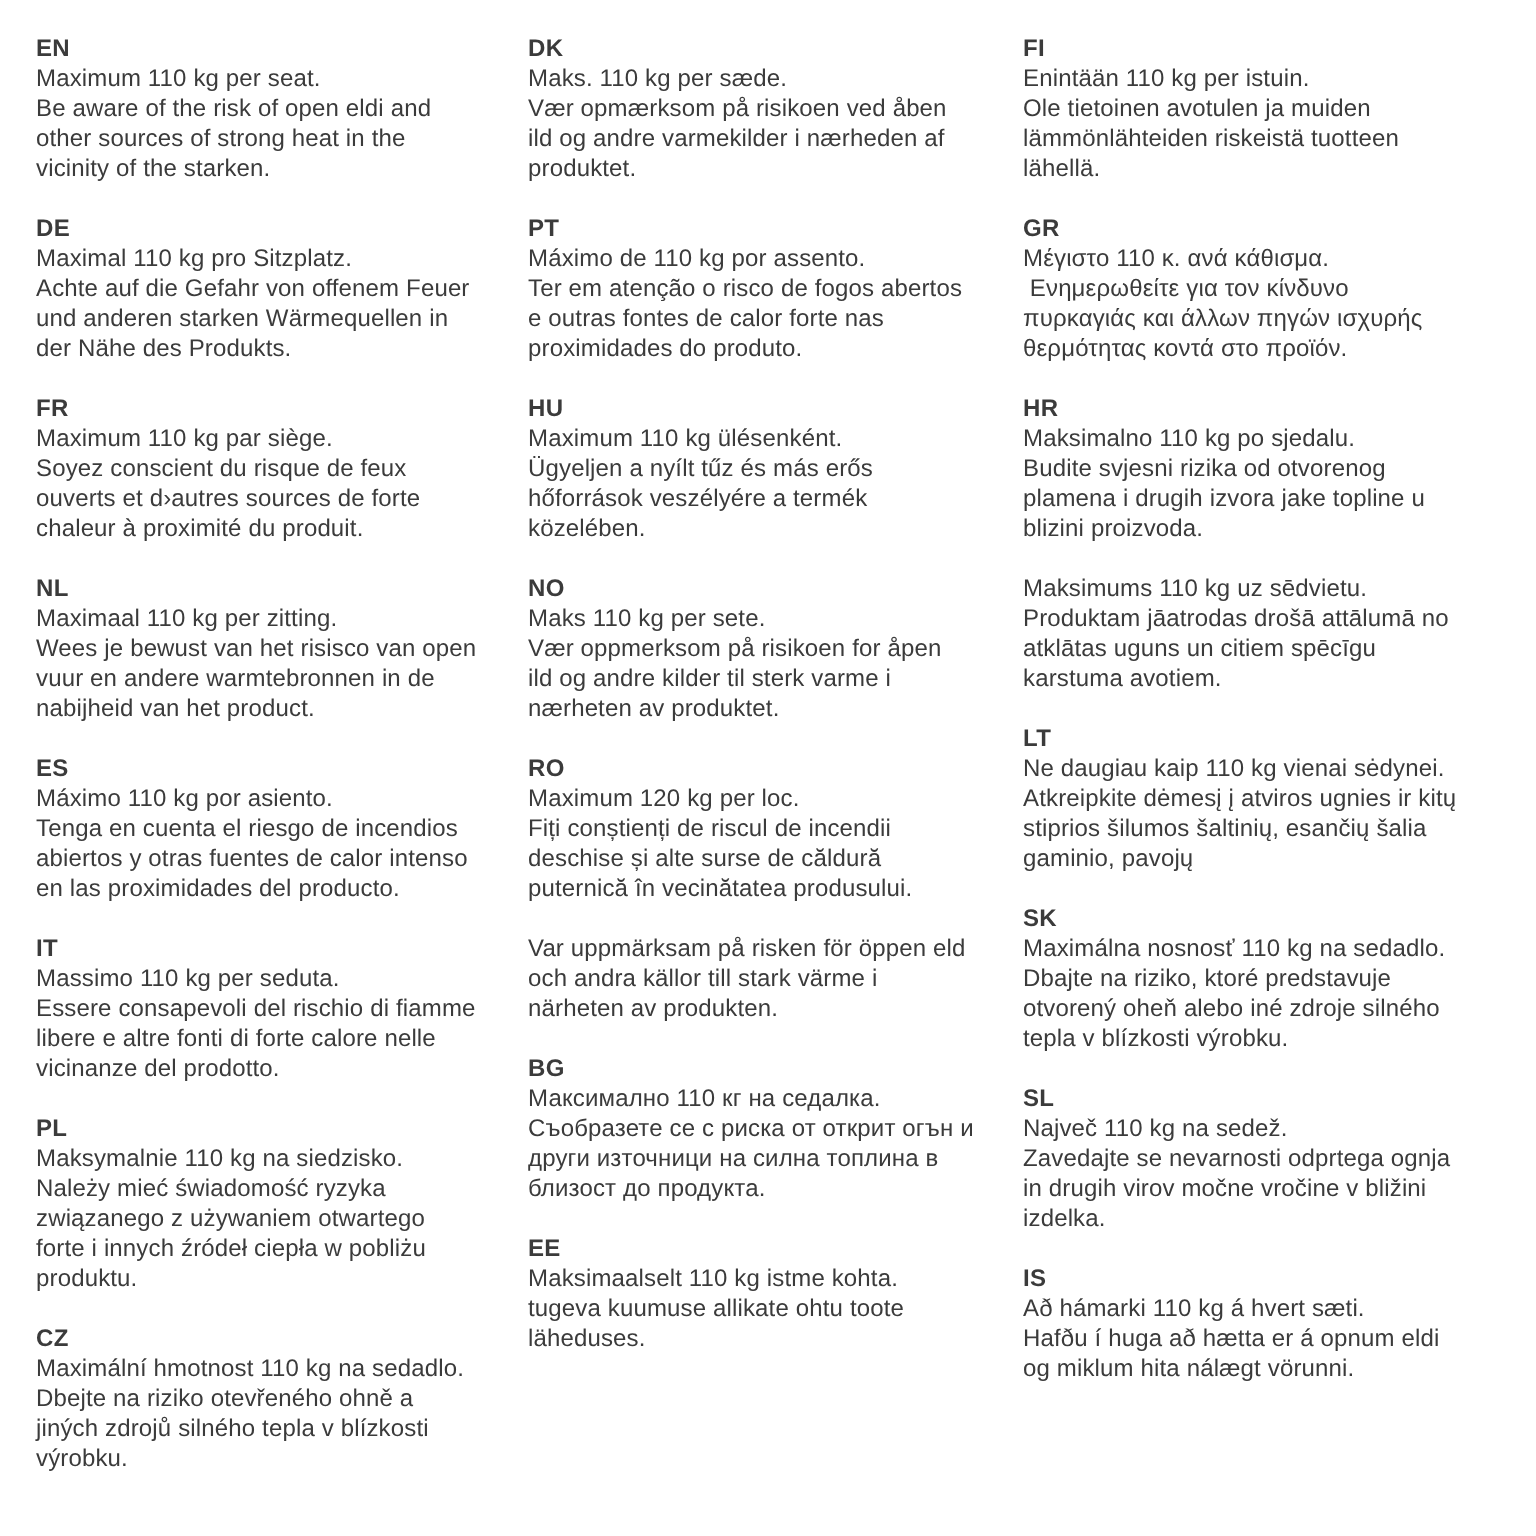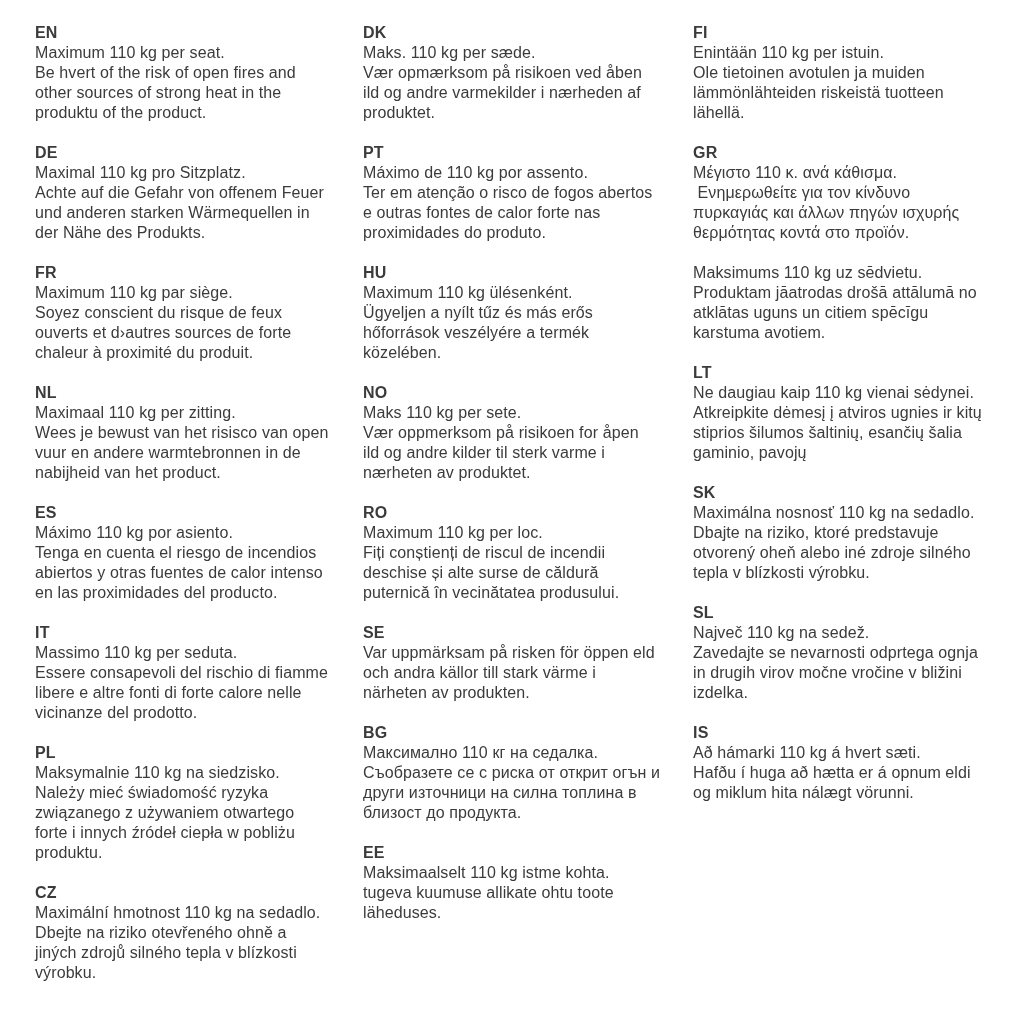--- a/index.html
+++ b/index.html
@@ -16,21 +16,20 @@
   }
   .page {
     box-sizing: border-box;
     display: grid;
     grid-template-columns: 328px 330px 1fr;
     padding: 23px 8px 0 24px;
     width: 1024px;
   }
   .col {
     min-width: 0;
-    margin-left: 11px;
   }
   .block {
     margin: 0 0 20px 0;
   }
   .code {
     font-size: 16px;
     font-weight: 700;
     margin: 0;
     padding: 0;
     line-height: 20px;
@@ -44,23 +43,23 @@
   }
 </style>
 </head>
 <body style="background: rgb(255, 255, 255); color: rgb(59, 59, 59);">
 
 <div class="page">
   <div class="col">
       <section class="block">
         <h2 class="code">EN</h2>
         <div class="line">Maximum 110 kg per seat.</div>
-        <div class="line">Be hvert of the risk of open fires and</div>
+        <div class="line">Be aware of the risk of open eldi and</div>
         <div class="line">other sources of strong heat in the</div>
-        <div class="line">produktu of the product.</div>
+        <div class="line">vicinity of the starken.</div>
       </section>
       <section class="block">
         <h2 class="code">DE</h2>
         <div class="line">Maximal 110 kg pro Sitzplatz.</div>
         <div class="line">Achte auf die Gefahr von offenem Feuer</div>
         <div class="line">und anderen starken Wärmequellen in</div>
         <div class="line">der Nähe des Produkts.</div>
       </section>
       <section class="block">
         <h2 class="code">FR</h2>
@@ -130,27 +129,26 @@
       </section>
       <section class="block">
         <h2 class="code">NO</h2>
         <div class="line">Maks 110 kg per sete.</div>
         <div class="line">Vær oppmerksom på risikoen for åpen</div>
         <div class="line">ild og andre kilder til sterk varme i</div>
         <div class="line">nærheten av produktet.</div>
       </section>
       <section class="block">
         <h2 class="code">RO</h2>
-        <div class="line">Maximum 110 kg per loc.</div>
+        <div class="line">Maximum 120 kg per loc.</div>
         <div class="line">Fiți conștienți de riscul de incendii</div>
         <div class="line">deschise și alte surse de căldură</div>
         <div class="line">puternică în vecinătatea produsului.</div>
       </section>
       <section class="block">
-        <h2 class="code">SE</h2>
         <div class="line">Var uppmärksam på risken för öppen eld</div>
         <div class="line">och andra källor till stark värme i</div>
         <div class="line">närheten av produkten.</div>
       </section>
       <section class="block">
         <h2 class="code">BG</h2>
         <div class="line">Максимално 110 кг на седалка.</div>
         <div class="line">Съобразете се с риска от открит огън и</div>
         <div class="line">други източници на силна топлина в</div>
         <div class="line">близост до продукта.</div>
@@ -171,20 +169,27 @@
         <div class="line">lähellä.</div>
       </section>
       <section class="block">
         <h2 class="code">GR</h2>
         <div class="line">Μέγιστο 110 κ. ανά κάθισμα.</div>
         <div class="line"> Ενημερωθείτε για τον κίνδυνο</div>
         <div class="line">πυρκαγιάς και άλλων πηγών ισχυρής</div>
         <div class="line">θερμότητας κοντά στο προϊόν.</div>
       </section>
       <section class="block">
+        <h2 class="code">HR</h2>
+        <div class="line">Maksimalno 110 kg po sjedalu.</div>
+        <div class="line">Budite svjesni rizika od otvorenog</div>
+        <div class="line">plamena i drugih izvora jake topline u</div>
+        <div class="line">blizini proizvoda.</div>
+      </section>
+      <section class="block">
         <div class="line">Maksimums 110 kg uz sēdvietu.</div>
         <div class="line">Produktam jāatrodas drošā attālumā no</div>
         <div class="line">atklātas uguns un citiem spēcīgu</div>
         <div class="line">karstuma avotiem.</div>
       </section>
       <section class="block">
         <h2 class="code">LT</h2>
         <div class="line">Ne daugiau kaip 110 kg vienai sėdynei.</div>
         <div class="line">Atkreipkite dėmesį į atviros ugnies ir kitų</div>
         <div class="line">stiprios šilumos šaltinių, esančių šalia</div>

